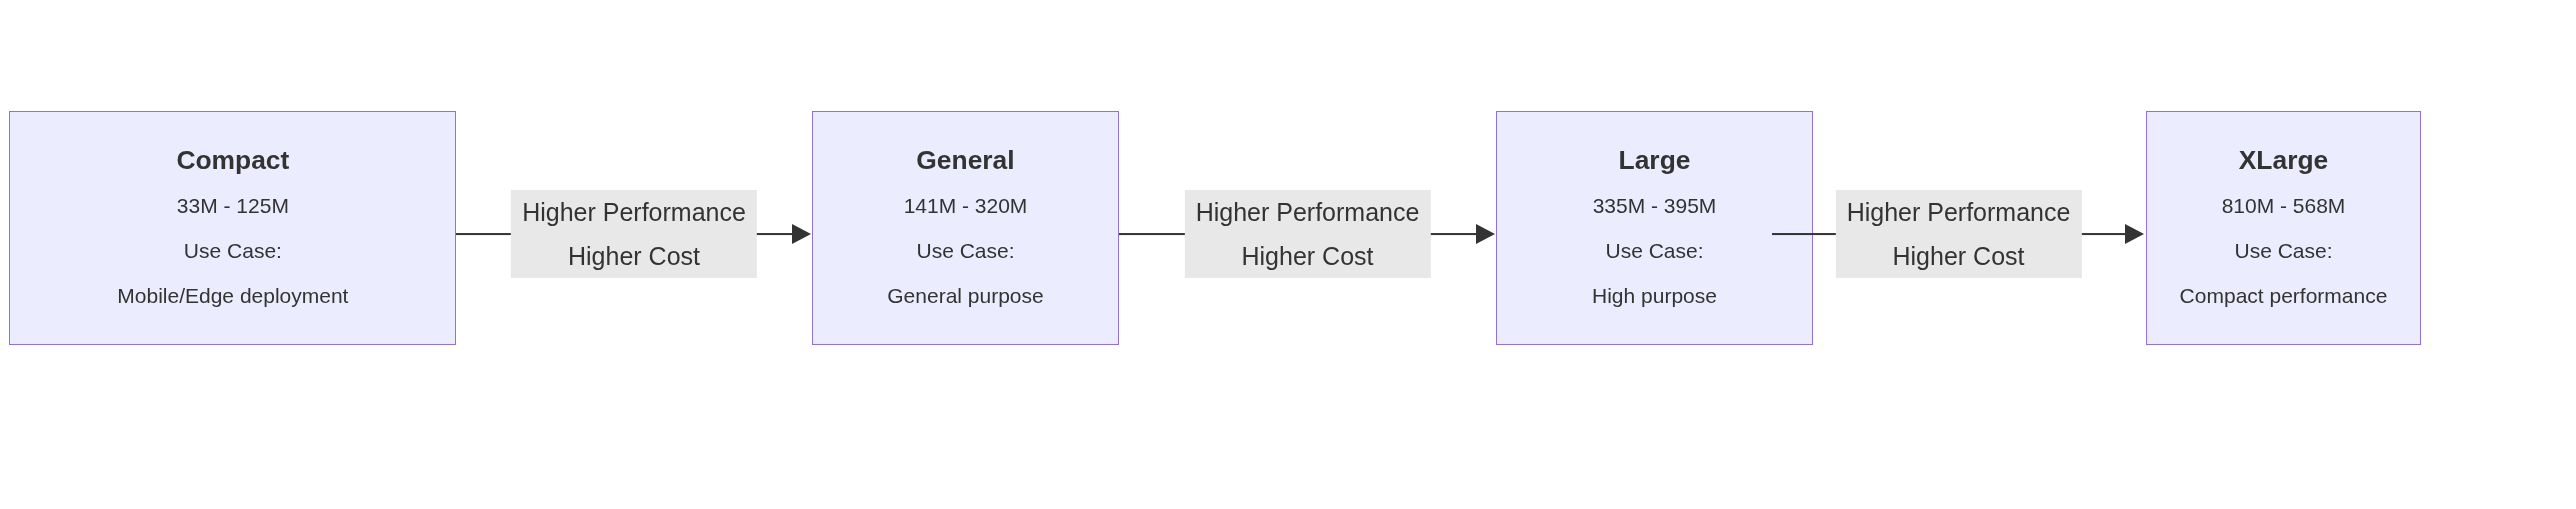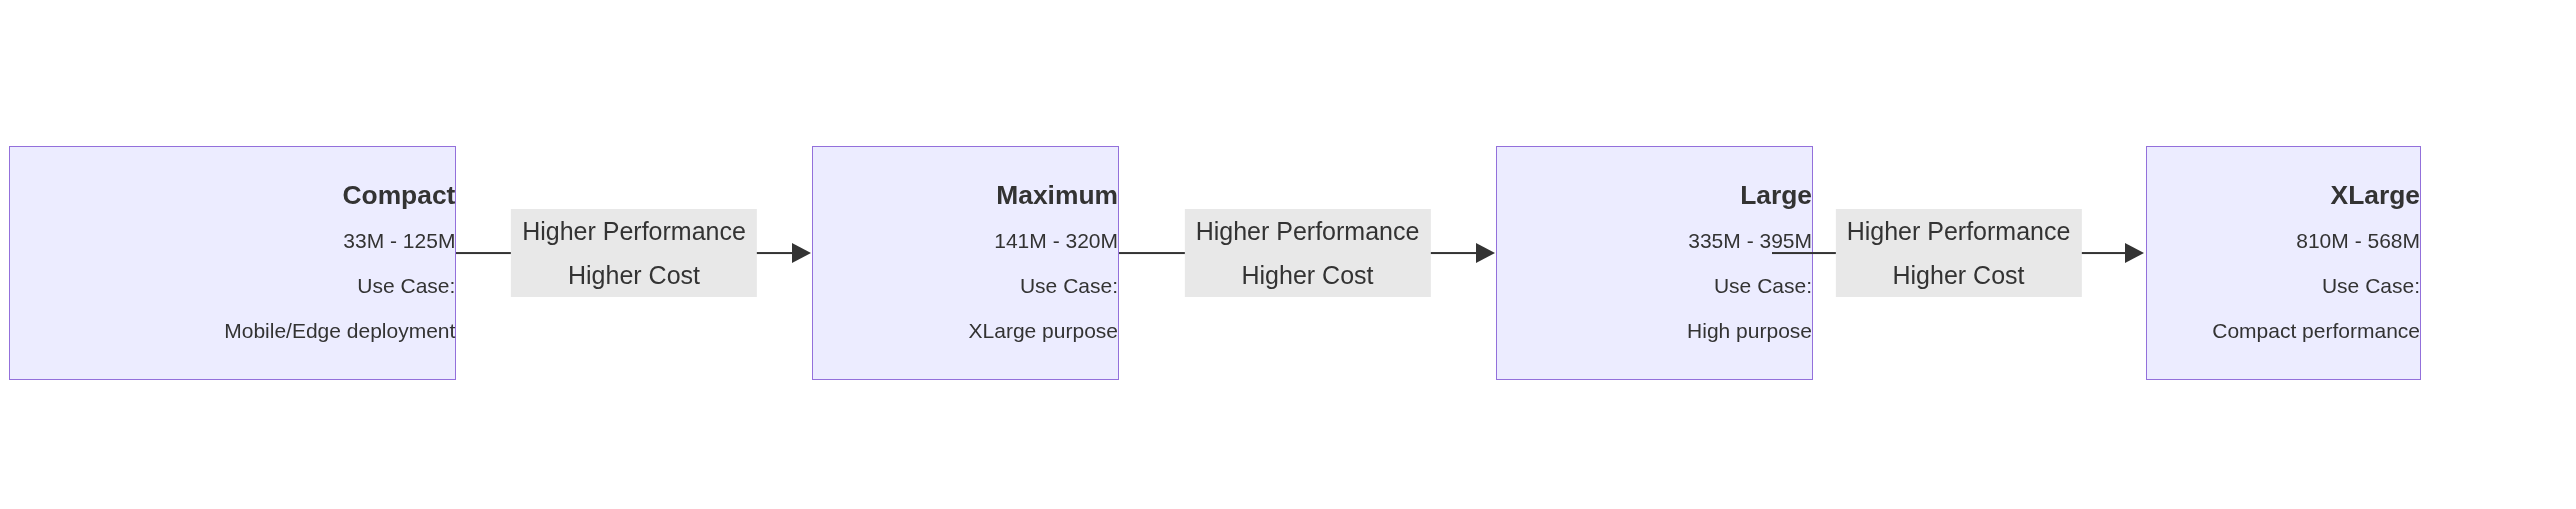--- a/index.html
+++ b/index.html
@@ -17,27 +17,27 @@
     background: var(--bg, #ffffff);
     font-family: "Liberation Sans", sans-serif;
     overflow: hidden;
   }
   .diagram {
     position: relative;
     width: 2576px; height: 509px;
   }
   .node {
     position: absolute;
-    top: 146px; height: 234px;
+    top: 111px; height: 234px;
     background: var(--node-fill, #ECECFF);
     border: 1.9px solid var(--node-border, #9370DB);
     display: flex;
     flex-direction: column;
     justify-content: center;
-    align-items: flex-end;
+    align-items: center;
     text-align: center;
     color: var(--text, #333333);
   }
   .node-title {
     font-weight: bold;
     font-size: 26.4px;
     line-height: 45px;
     white-space: nowrap;
   }
   .node-line {
@@ -45,21 +45,21 @@
     line-height: 45px;
     white-space: nowrap;
   }
   .n1 { left: 9.4px;   width: 447px; }
   .n2 { left: 812px; width: 307px; }
   .n3 { left: 1496px; width: 317px; }
   .n4 { left: 2146px; width: 275px; }
 
   .edge {
     position: absolute;
-    top: 136px; height: 234px; padding-left: 12px;
+    top: 117px; height: 234px; padding-left: 12px;
   }
   .e1 { left: 456px;  width: 356px; }
   .e2 { left: 1119px; width: 377px; }
   .e3 { left: 1772px; width: 373px; }
 
   .edge-line {
     position: absolute;
     left: 0; right: 15px;
     top: 50%;
     height: 1.9px;
@@ -111,24 +111,24 @@
   <div class="edge e1">
     <div class="edge-line"></div>
     <div class="arrowhead"></div>
     <div class="edge-label">
       <span>Higher Performance</span>
       <span>Higher Cost</span>
     </div>
   </div>
 
   <div class="node n2">
-    <div class="node-title">Maximum</div>
+    <div class="node-title">General</div>
     <div class="node-line">141M - 320M</div>
     <div class="node-line">Use Case:</div>
-    <div class="node-line">XLarge purpose</div>
+    <div class="node-line">General purpose</div>
   </div>
 
   <div class="edge e2">
     <div class="edge-line"></div>
     <div class="arrowhead"></div>
     <div class="edge-label">
       <span>Higher Performance</span>
       <span>Higher Cost</span>
     </div>
   </div>

